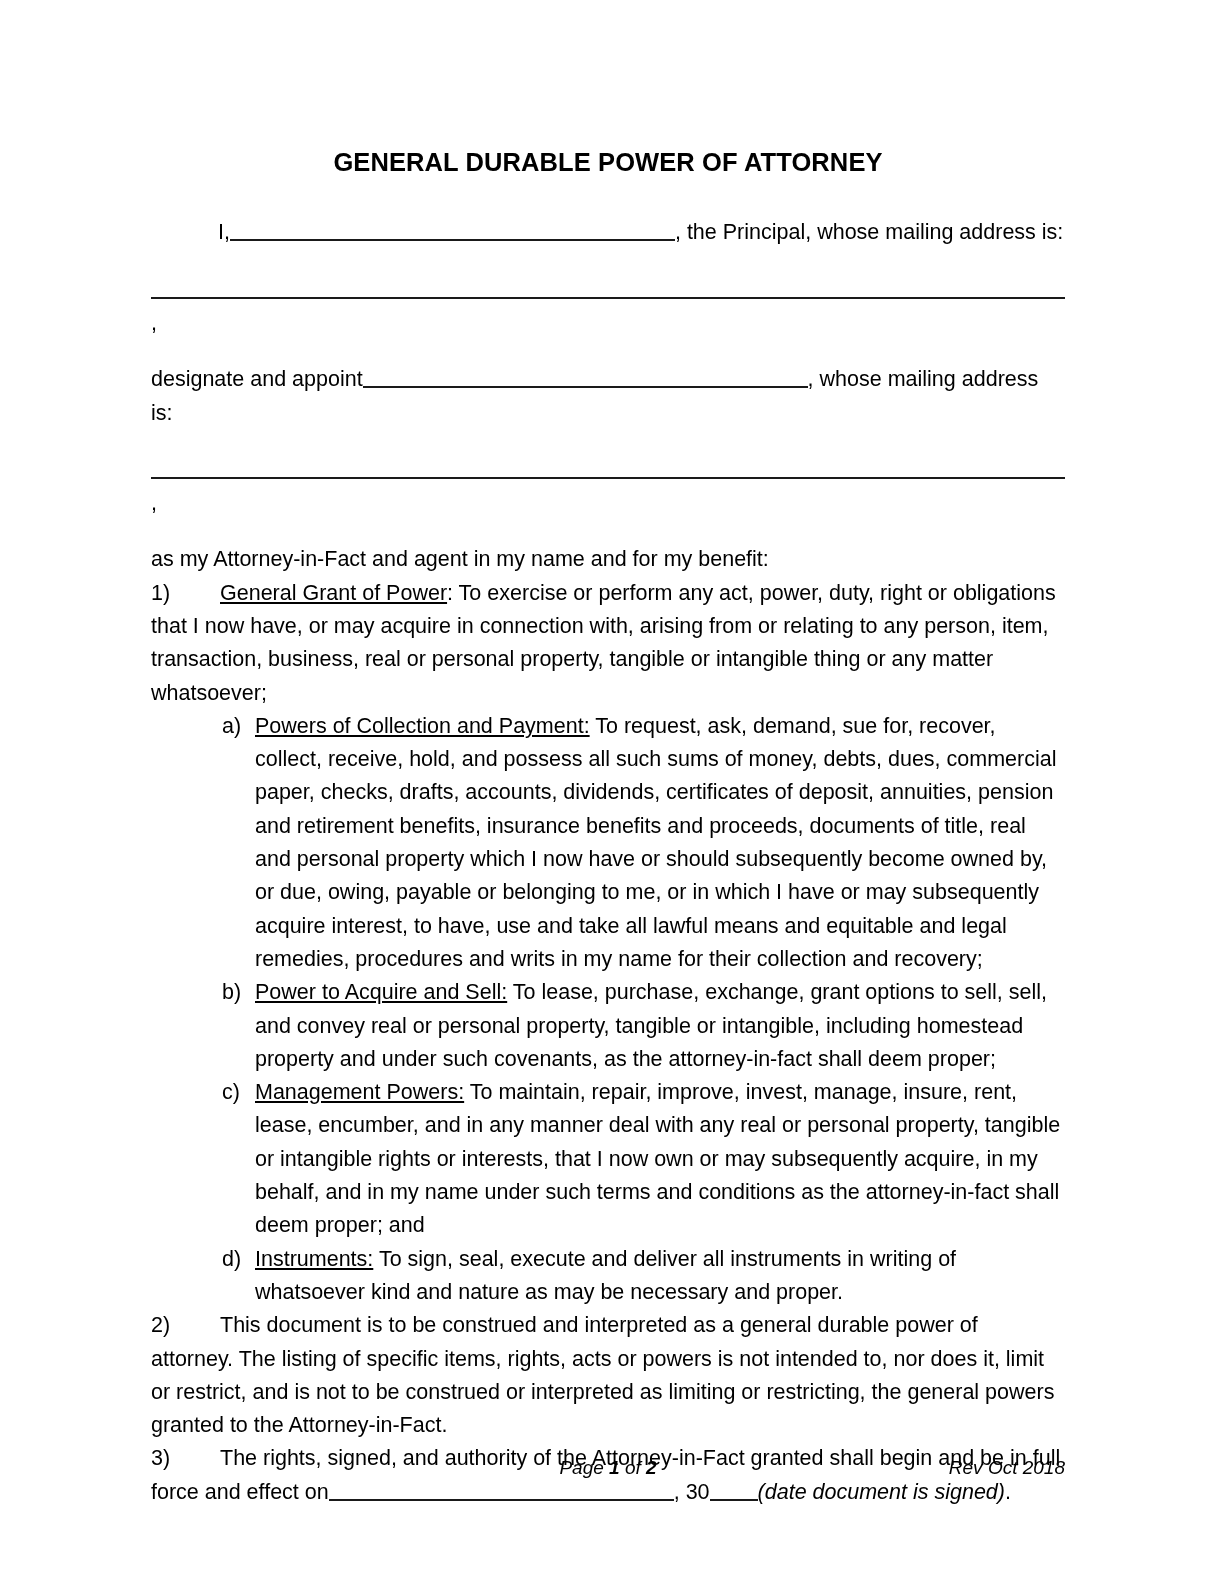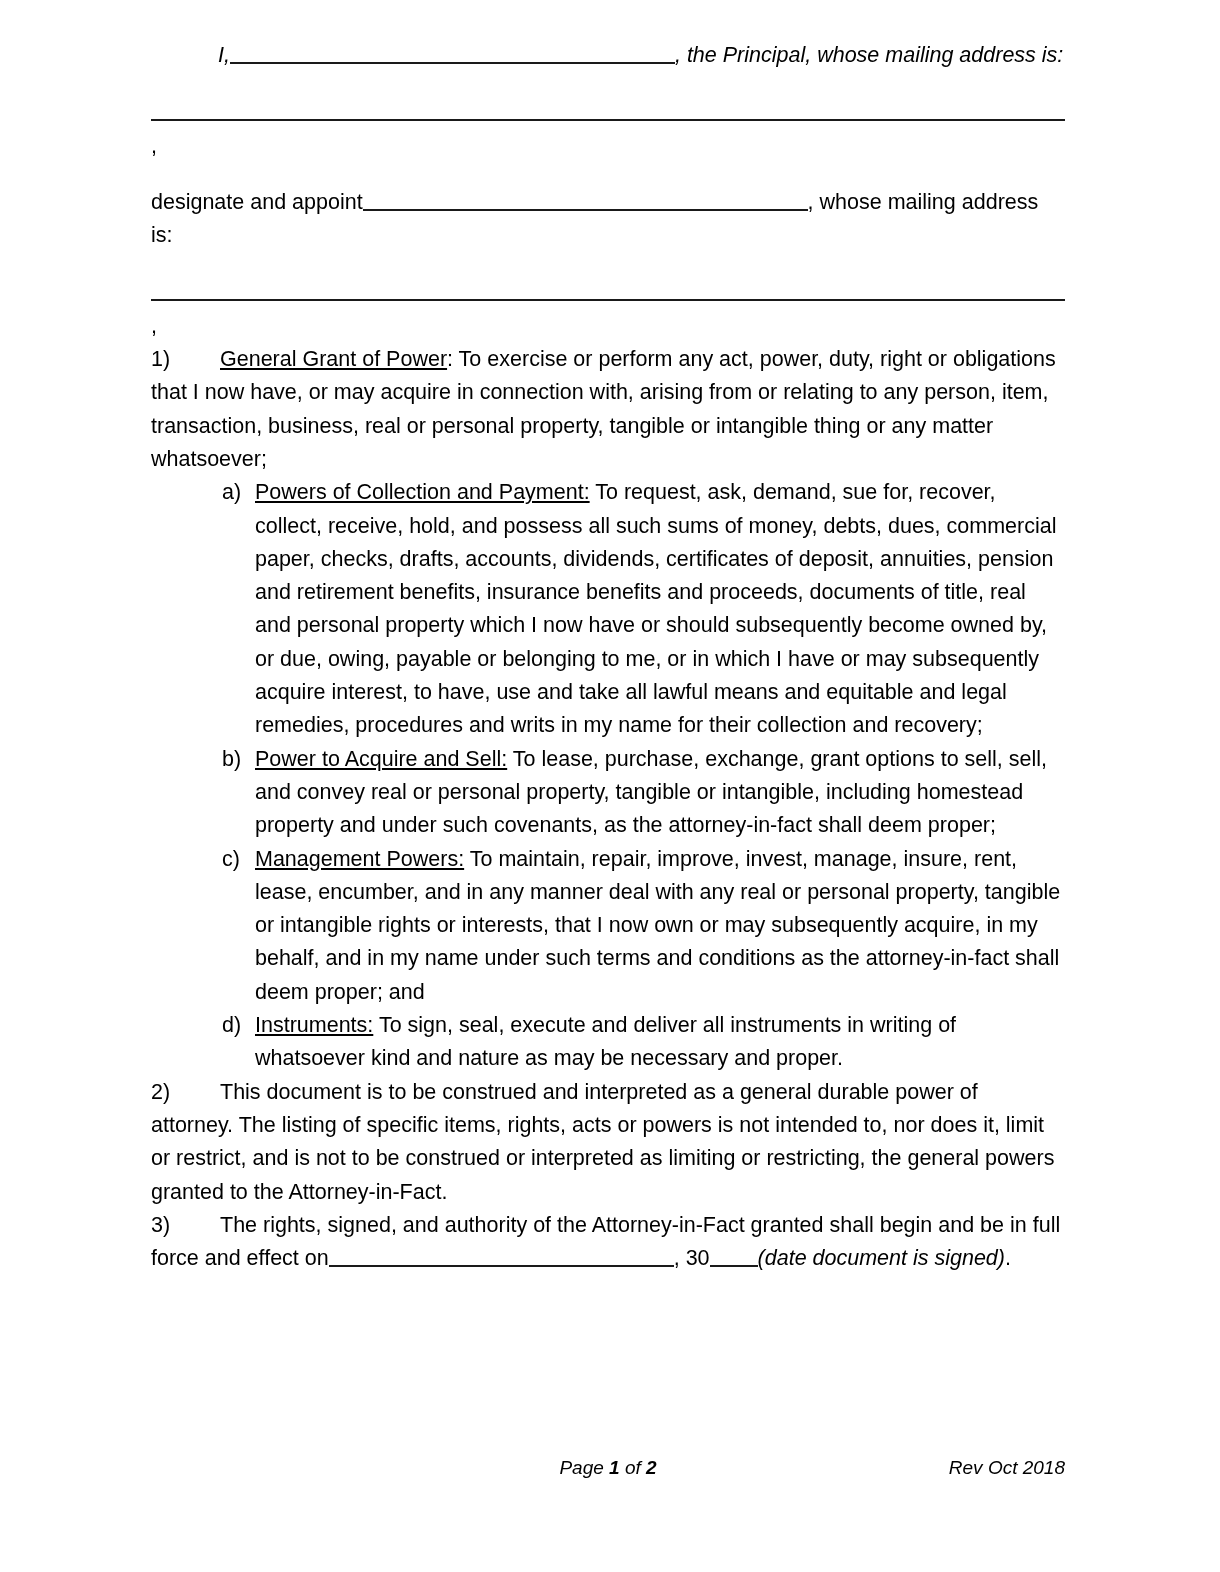--- a/index.html
+++ b/index.html
@@ -55,21 +55,21 @@
     height: 1.02em;
     margin-bottom: -2px;
   }
   .blank-name      { width: 445px; }
   .blank-full      { width: 914px; }
   .blank-agent     { width: 445px; }
   .blank-date      { width: 345px; }
   .blank-year      { width: 48px; }
 
   
-  .intro-line1 { padding-top: 39px;  padding-left: 67px; font-style: italic; }
+  .intro-line1 { padding-top: 39px;  padding-left: 67px; }
   .intro-line2 { padding-top: 24px; }
   .intro-line3 { padding-top: 23px; }
   .intro-line4 { padding-top: 24px; }
   .intro-line5 { padding-top: 23px; }
 
   .sec-1 { padding-top: 21px; }
   .sec-2 { padding-top: 0px; }
   .sec-3 { padding-top: 0px; }
 
   
@@ -142,37 +142,39 @@
   }
   .nowrap { white-space: nowrap; }
 </style>
 </head>
 <body>
 
 <div class="page">
 
   <div class="content">
 
+    <h1 class="doc-title">GENERAL DURABLE POWER OF ATTORNEY</h1>
 
     <div class="para intro-line1">
       <span>I,</span><span class="blank blank-name"></span><span>, the Principal, whose mailing address is:</span>
     </div>
 
     <div class="para intro-line2">
       <span class="blank blank-full"></span><span>,</span>
     </div>
 
     <div class="para intro-line3">
       <span>designate and appoint</span><span class="blank blank-agent"></span><span>, whose mailing address is:</span>
     </div>
 
     <div class="para intro-line4">
       <span class="blank blank-full"></span><span>,</span>
     </div>
 
+    <div class="para intro-line5">as my Attorney-in-Fact and agent in my name and for my benefit:</div>
 
     <div class="numlist sec-1">
       <div class="numitem">
         <span class="marker">1)</span>
         <span class="body"><span class="u">General Grant of Power</span><span>: To exercise or perform any act, power, duty, right or obligations that I now have, or may acquire in connection with, arising from or relating to any person, item, transaction, business, real or personal property, tangible or intangible thing or any matter whatsoever;</span></span>
       </div>
     </div>
 
     <div class="alphalist">
 

